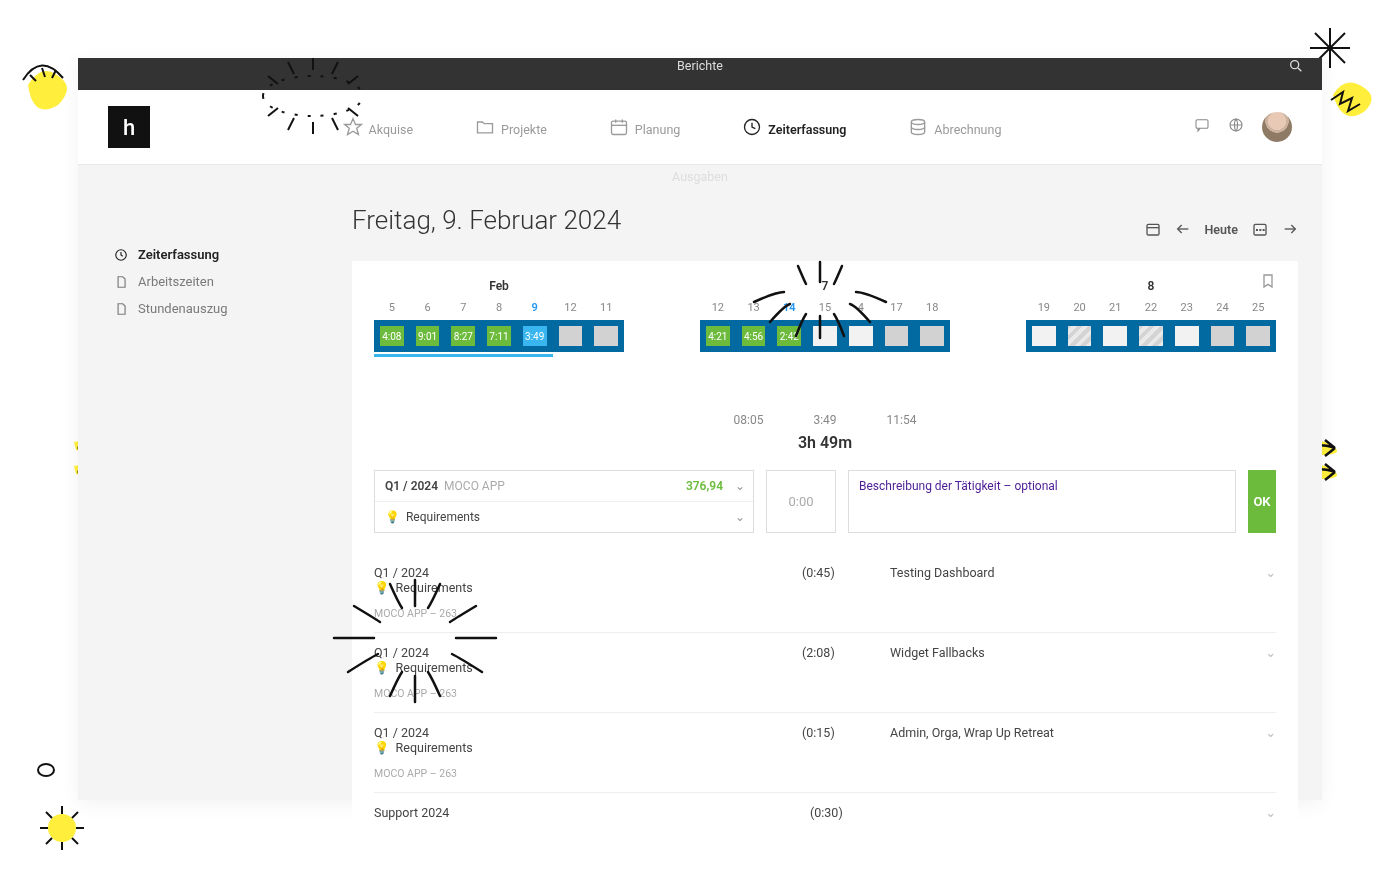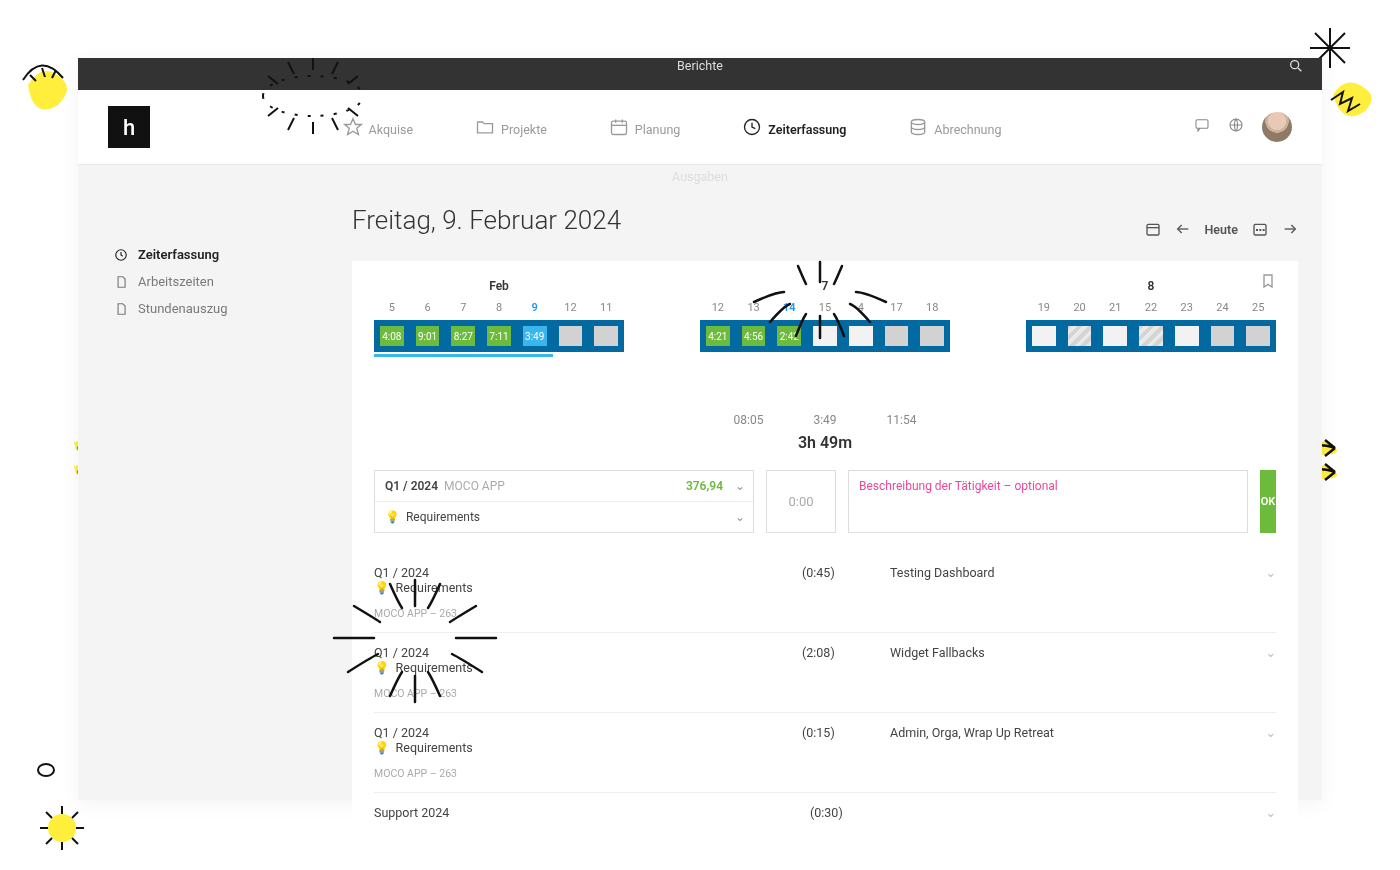--- a/index.html
+++ b/index.html
@@ -182,25 +182,25 @@
   .sel-row .chev { position:absolute; right:8px; color:#999;}
   .sel-row .proj { font-weight:600; }
   .sel-row .proj-sub { color:#aaa; margin-left:6px; font-weight:400;}
   .sel-row .budget { position:absolute; right:30px; color:#6cbb3c; font-weight:600;}
   .bulb { color:#e7e07a; margin-right:6px;}
   .time-input {
     width:70px; border:1px solid #ddd; display:flex; align-items:center; justify-content:center;
     color:#aaa; font-size:13px;
   }
   .desc-input {
-    flex:1; border:1px solid #ddd; padding:8px 10px; font-size:12px; color:#ec4899;
+    flex:1; border:1px solid #ddd; padding:8px 10px; font-size:12px; color:#4c1d95;
   }
   .ok-btn {
-    width:16px; background:#6cbb3c; color:#fff; display:flex; align-items:center; justify-content:center;
-    font-size:11px; font-weight:600; cursor:pointer;
+    width:28px; background:#6cbb3c; color:#fff; display:flex; align-items:center; justify-content:center;
+    font-size:13px; font-weight:600; cursor:pointer;
   }
   .entry-list { }
   .entry {
     display:flex;
     padding:12px 0;
     border-bottom:1px solid #eee;
     font-size:12.5px;
     color:#444;
     align-items:flex-start;
     gap:8px;

